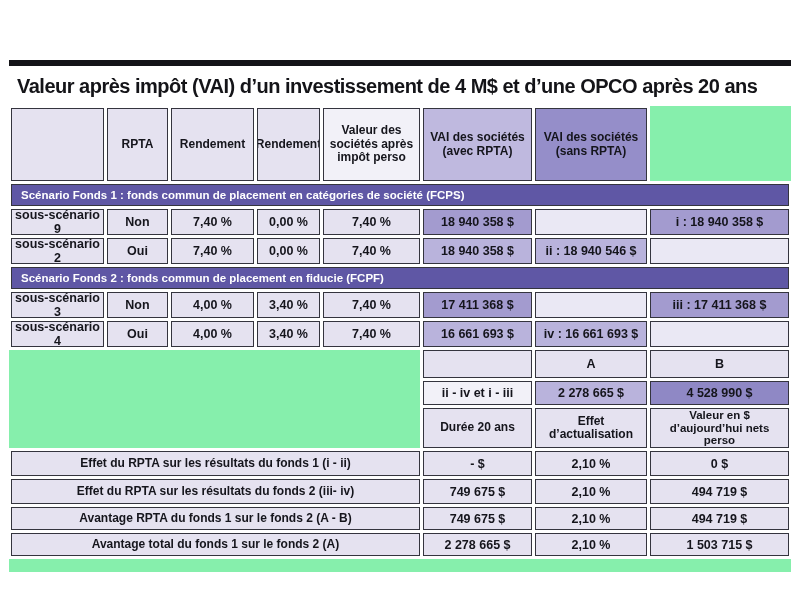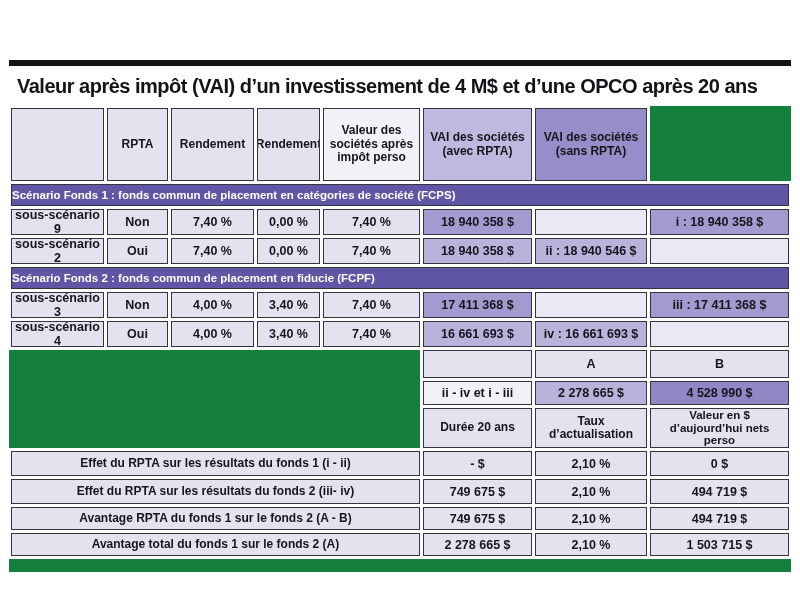--- a/index.html
+++ b/index.html
@@ -9,21 +9,21 @@
     height: 600px;
     background: #ffffff;
     font-family: "Liberation Sans", "DejaVu Sans", sans-serif;
   }
   .card {
     position: absolute;
     left: 9px;
     top: 60px;
     width: 782px;
     height: 512px;
-    background: #15803d;
+    background: #86efac;
   }
   .topbar {
     height: 6px;
     background: #141418;
   }
   .title {
     height: 40px;
     background: #ffffff;
     display: flex;
     align-items: center;
@@ -60,20 +60,21 @@
   .small { font-size: 11.5px; }
   .band {
     grid-column: 1 / -1;
     border: 1.5px solid #34343e;
     box-shadow: 0 0 0 3px #ffffff;
     background: #5f57a5;
     color: #ffffff;
     display: flex;
     align-items: center;
     justify-content: flex-start;
+    padding-left: 9px;
     font-weight: 700;
     font-size: 11.5px;
     overflow: hidden;
   }
   .ghost {
     grid-column: span 5;
     background: transparent;
     border: none;
     box-shadow: none;
   }
@@ -148,21 +149,21 @@
     <div class="cell">A</div>
     <div class="cell">B</div>
 
     <div class="ghost"></div>
     <div class="cell bg-white2">ii - iv et i - iii</div>
     <div class="cell bg-m2">2 278 665 $</div>
     <div class="cell bg-m3">4 528 990 $</div>
 
     <div class="ghost"></div>
     <div class="cell hdr">Durée 20 ans</div>
-    <div class="cell hdr">Taux d’actualisation</div>
+    <div class="cell hdr">Effet d’actualisation</div>
     <div class="cell hdr small">Valeur en $ d’aujourd’hui nets perso</div>
 
     <div class="cell span5 hdr">Effet du RPTA sur les résultats du fonds 1 (i - ii)</div>
     <div class="cell">- $</div>
     <div class="cell">2,10 %</div>
     <div class="cell">0 $</div>
 
     <div class="cell span5 hdr">Effet du RPTA sur les résultats du fonds 2 (iii- iv)</div>
     <div class="cell">749 675 $</div>
     <div class="cell">2,10 %</div>

